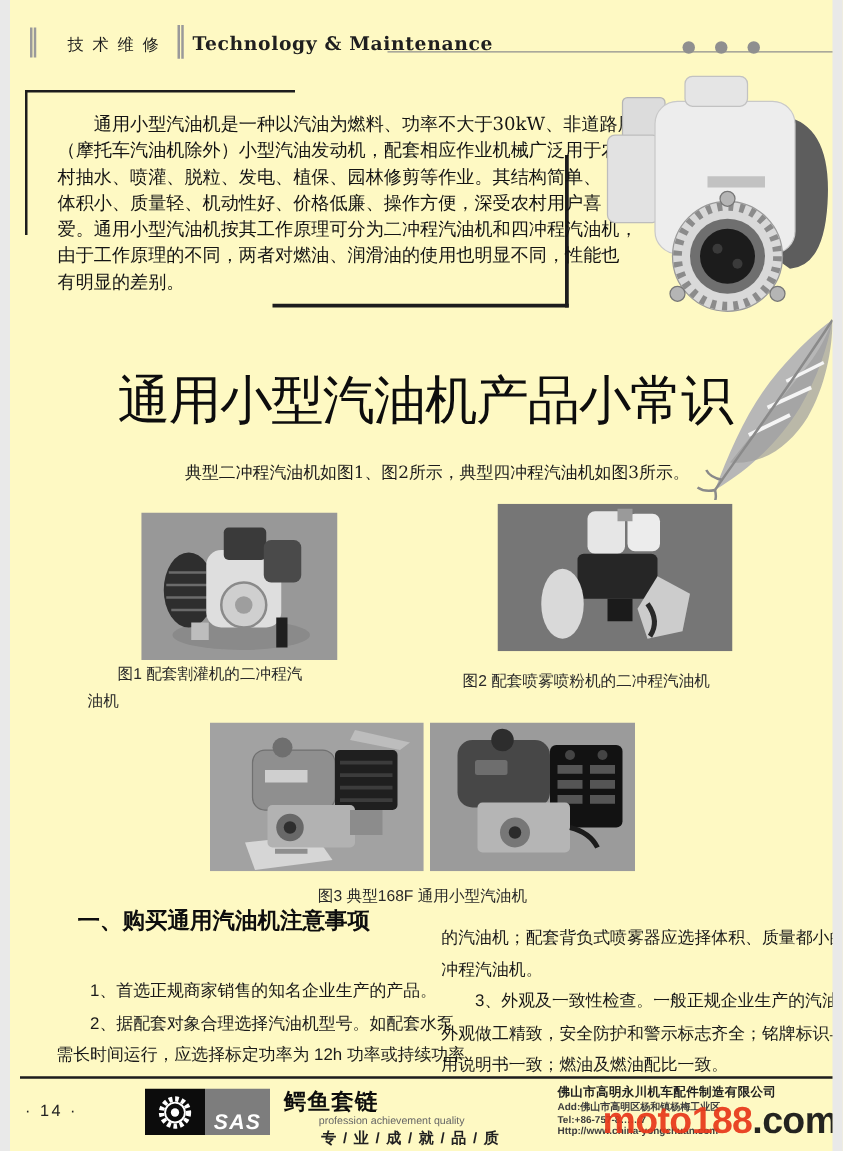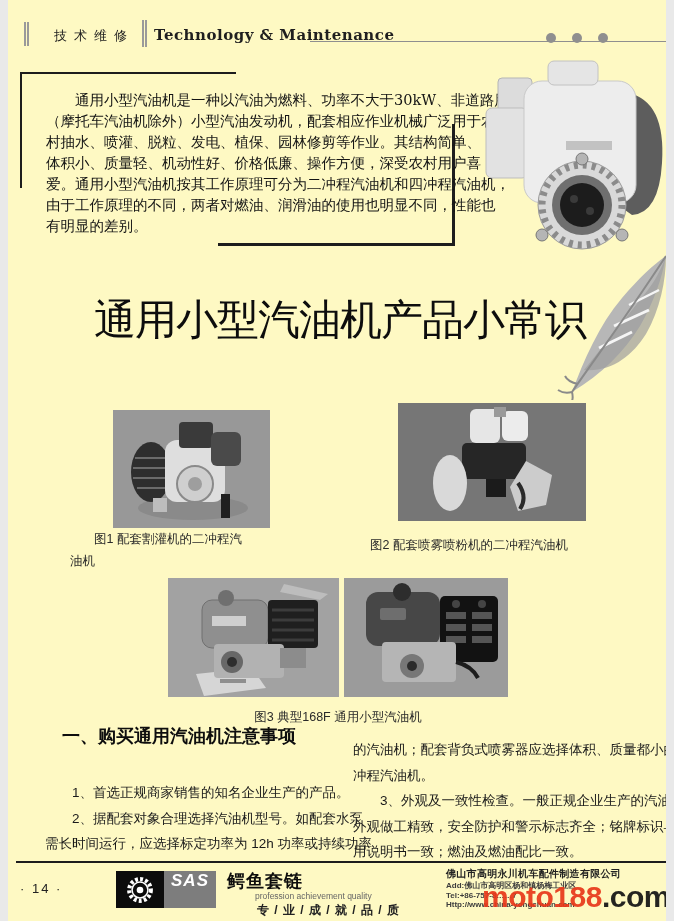--- a/index.html
+++ b/index.html
@@ -40,21 +40,21 @@
   
   #sec1-heading { position:absolute; left:54px; top:724px; font-size:18px; font-weight:bold; color:#0e0e0e; white-space:nowrap; }
   .bodycol { position:absolute; font-size:13.5px; line-height:25.5px; color:#1a1a1a; white-space:pre; }
   #col-left { left:37px; top:780px; }
   #col-right { left:345px; top:737px; }
   
   #foot-rule { position:absolute; left:8px; top:861px; width:658px; height:2px; background:#1d1d1d; }
   #page-num { position:absolute; left:12px; top:881px; font-size:13px; color:#222; letter-spacing:2px; }
   #logo-box { position:absolute; left:108px; top:871px; width:100px; height:37px; display:flex; }
   #logo-gear-half { width:48px; height:37px; background:#0c0c0c; display:flex; align-items:center; justify-content:center; }
-  #logo-sas-half { width:52px; height:37px; background:#7d7d7d; display:flex; align-items:flex-start; justify-content:center; }
+  #logo-sas-half { width:52px; height:37px; background:#7d7d7d; display:flex; align-items:flex-end; justify-content:center; }
   #logo-sas-text { color:#fff; font-weight:bold; font-style:italic; font-size:17px; letter-spacing:1px; }
   #brand-name { position:absolute; left:219px; top:869px; font-size:18px; font-weight:bold; color:#0d0d0d; letter-spacing:1px; }
   #brand-tag-en { position:absolute; left:247px; top:891px; font-size:8.5px; color:#666; }
   #brand-tag-cn { position:absolute; left:249px; top:902px; font-size:12px; font-weight:bold; color:#222; letter-spacing:1px; }
   #company { position:absolute; left:438px; top:867px; width:232px; }
   #company-name { font-size:10px; font-weight:bold; color:#222; letter-spacing:0.3px; white-space:nowrap; }
   .company-line { font-size:8px; line-height:9.5px; font-weight:bold; color:#3d3d3d; white-space:nowrap; }
   #watermark { position:absolute; left:474px; top:880px; font-size:30px; font-weight:bold; white-space:nowrap; z-index:5; opacity:0.93; letter-spacing:-0.5px; }
   #watermark .wm-main { color:#e8391b;text-align:right; }
   #watermark .wm-suffix { color:#141414; }
@@ -105,20 +105,21 @@
     <path d="M18 142 C30 110 45 75 68 48 C85 28 100 14 112 6 C108 28 100 52 86 76 C70 102 48 124 18 142 Z" fill="#b7b7b7"></path>
     <path d="M30 120 C50 95 70 70 90 45 C98 35 105 25 112 6 C112 30 106 60 92 84 C78 106 58 122 30 120 Z" fill="#9c9c9c" opacity="0.7"></path>
     <path d="M45 98 L78 82" stroke="#f5f5f5" stroke-width="3"></path>
     <path d="M60 76 L95 60" stroke="#f5f5f5" stroke-width="3"></path>
     <path d="M75 55 L105 40" stroke="#f5f5f5" stroke-width="2.5"></path>
     <path d="M18 142 C40 110 70 70 112 6" stroke="#8a8a8a" stroke-width="2" fill="none"></path>
     <path d="M18 142 q-8 2 -14 -2 M18 142 q2 8 -2 12 M24 134 q-10 -2 -13 -8" stroke="#8a8a8a" stroke-width="2" fill="none"></path>
   </svg>
 
   <div id="title">通用小型汽油机产品小常识</div>
+  <div id="subtitle">典型二冲程汽油机如图1、图2所示，典型四冲程汽油机如图3所示。</div>
 
   <svg class="photo" id="fig1-img" width="157" height="118" viewBox="0 0 157 118">
     <rect width="157" height="118" fill="#989898"></rect>
     <ellipse cx="80" cy="98" rx="55" ry="12" fill="#8a8a8a"></ellipse>
     <ellipse cx="38" cy="62" rx="20" ry="30" fill="#2e2e2e"></ellipse>
     <path d="M22 48 h30 M20 58 h36 M20 68 h36 M24 78 h28" stroke="#6b6b6b" stroke-width="2"></path>
     <rect x="52" y="30" width="60" height="62" rx="12" fill="#dedede"></rect>
     <rect x="66" y="12" width="34" height="26" rx="4" fill="#3a3a3a"></rect>
     <rect x="98" y="22" width="30" height="34" rx="6" fill="#4a4a4a"></rect>
     <circle cx="82" cy="74" r="18" fill="#cfcfcf" stroke="#8a8a8a" stroke-width="2"></circle>

